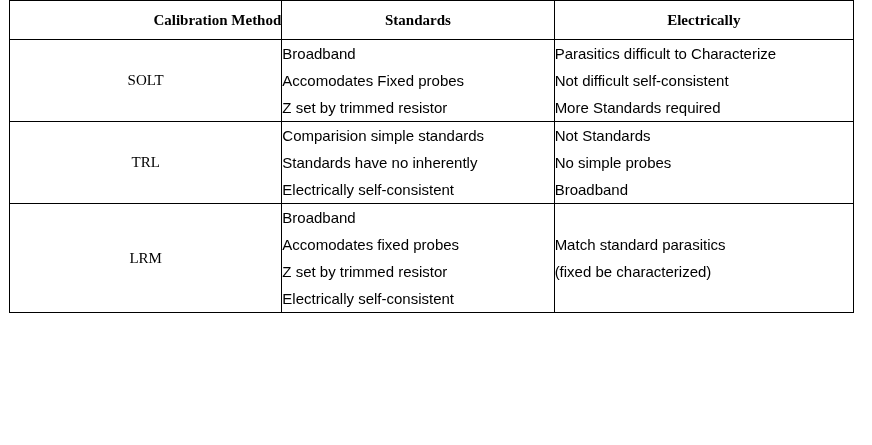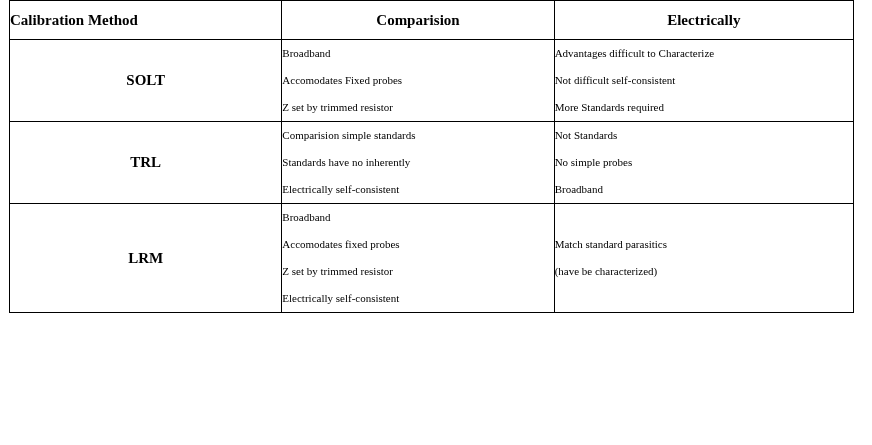--- a/index.html
+++ b/index.html
@@ -43,31 +43,31 @@
     padding: 0;
   }
   th.col-head {
     font-weight: bold;
     font-size: 15px;
     text-align: center;
     height: 38px;
     font-family: "Liberation Serif", serif;
   }
   th.col-head.first {
-    text-align: left;
+    text-align: right;
   }
   td.method-cell {
-    font-weight: bold;
+    font-weight: normal;
     font-size: 15px;
     text-align: center;
     font-family: "Liberation Serif", serif;
   }
   td.list-cell {
-    font-size: 11px;
-    font-family: Liberation Serif, serif;
+    font-size: 15px;
+    font-family: Liberation Sans, sans-serif;
     padding: 9px 0 9px 10px;
     vertical-align: top;
   }
   td.list-cell .line {
     line-height: 15px;
     padding: 6px 0 6px 0;
     white-space: nowrap;
   }
   col.c1 { width: 272px; }
   col.c2 { width: 272px; }
@@ -81,34 +81,34 @@
 
   <table class="comparison">
     <colgroup>
       <col class="c1">
       <col class="c2">
       <col class="c3">
     </colgroup>
     <thead>
       <tr>
         <th class="col-head first">Calibration Method</th>
-        <th class="col-head">Comparision</th>
+        <th class="col-head">Standards</th>
         <th class="col-head">Electrically</th>
       </tr>
     </thead>
     <tbody>
       <tr>
         <td class="method-cell">SOLT</td>
         <td class="list-cell">
           <div class="line">Broadband</div>
           <div class="line">Accomodates Fixed probes</div>
           <div class="line">Z set by trimmed resistor</div>
         </td>
         <td class="list-cell">
-          <div class="line">Advantages difficult to Characterize</div>
+          <div class="line">Parasitics difficult to Characterize</div>
           <div class="line">Not difficult self-consistent</div>
           <div class="line">More Standards required</div>
         </td>
       </tr>
       <tr>
         <td class="method-cell">TRL</td>
         <td class="list-cell">
           <div class="line">Comparision simple standards</div>
           <div class="line">Standards have no inherently</div>
           <div class="line">Electrically self-consistent</div>
@@ -122,19 +122,19 @@
       <tr>
         <td class="method-cell">LRM</td>
         <td class="list-cell">
           <div class="line">Broadband</div>
           <div class="line">Accomodates fixed probes</div>
           <div class="line">Z set by trimmed resistor</div>
           <div class="line">Electrically self-consistent</div>
         </td>
         <td class="list-cell">
           <div class="line">Match standard parasitics</div>
-          <div class="line">(have be characterized)</div>
+          <div class="line">(fixed be characterized)</div>
         </td>
       </tr>
     </tbody>
   </table>
 
 </div>
 
 </body></html>

